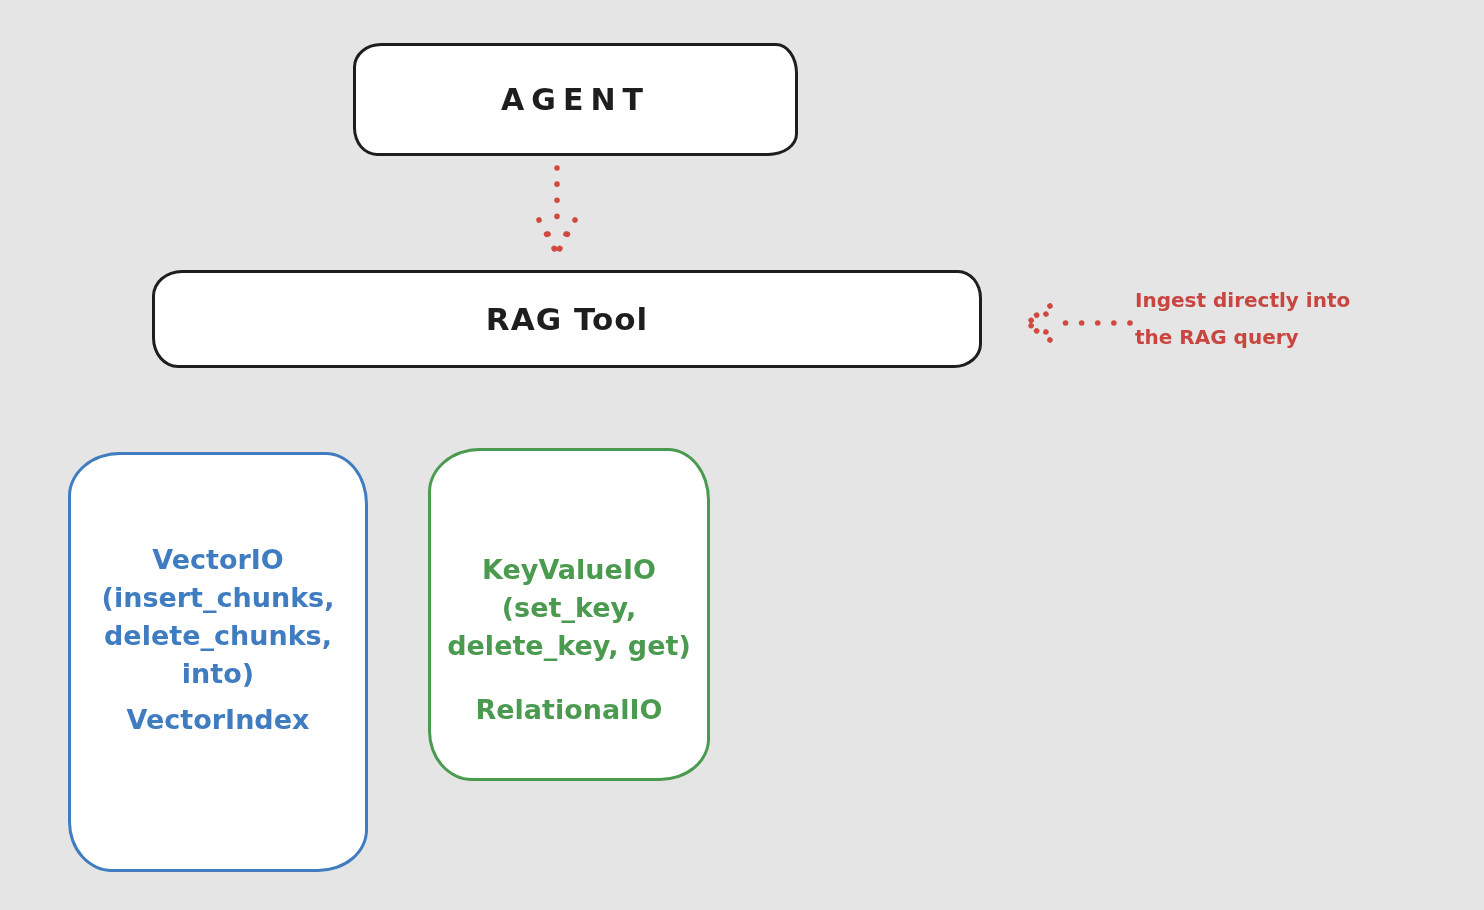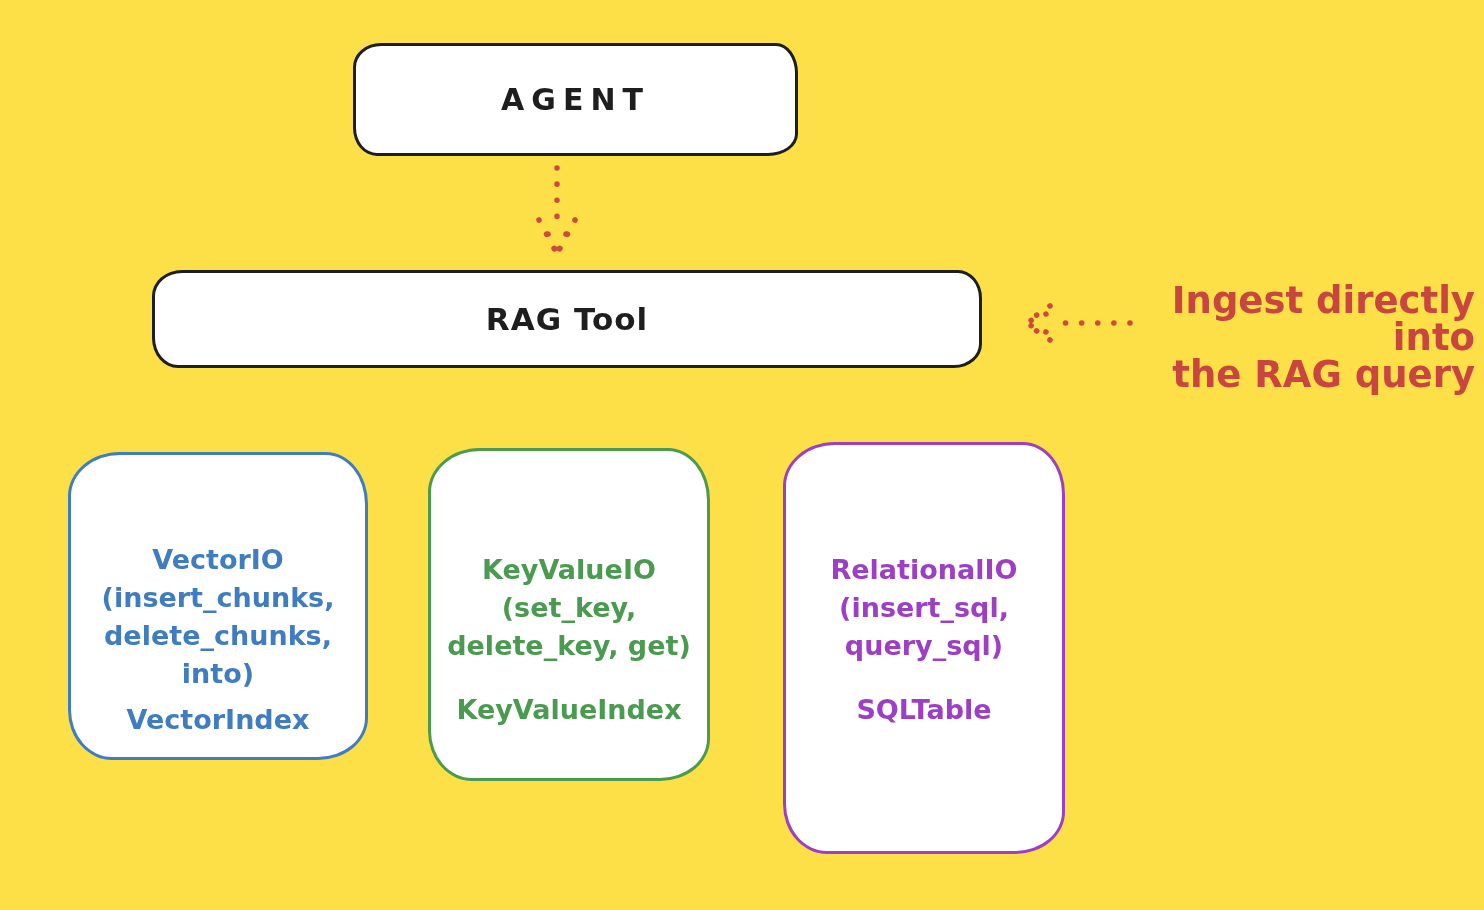--- a/index.html
+++ b/index.html
@@ -1,21 +1,21 @@
 <!DOCTYPE html>
 <html><head>
 <meta charset="utf-8">
 <style>
   * { box-sizing: border-box; margin: 0; padding: 0; }
   html, body { background: #ffffff; }
   .canvas {
     position: relative;
     width: 1484px;
     height: 910px;
-    background: #fde047;
+    background: #e5e5e5;
     font-family: "DejaVu Sans", sans-serif;
     overflow: hidden;
   }
   .node {
     position: absolute;
     background: #ffffff;
     border: 3.5px solid #1e1e1e;
     display: flex;
     align-items: center;
     justify-content: center;
@@ -37,38 +37,38 @@
     background: #ffffff;
     border-style: solid;
     border-width: 3.5px;
     border-radius: 52px 42px 50px 44px / 44px 52px 42px 50px;
     text-align: center;
     font-weight: 600;
   }
   .backend .lines { font-size: 27px; line-height: 38px; }
   .backend .index-label { font-size: 27px; line-height: 38px; margin-top: 26px; }
   .backend-blue {
-    left: 68px; top: 452px; width: 300px; height: 308px;
+    left: 68px; top: 452px; width: 300px; height: 420px;
     color: #3f7cc0; border-color: #3f7cc0; padding-top: 86px;
   }
   .backend-blue .index-label { margin-top: 8px; }
   .backend-green {
     left: 428px; top: 448px; width: 282px; height: 333px;
     color: #4a9a4f; border-color: #4a9a4f; padding-top: 100px;
   }
   .backend-purple {
     left: 783px; top: 442px; width: 282px; height: 412px;
     color: #9d3fc4; border-color: #9d3fc4; padding-top: 106px;
   }
   .annotation {
     position: absolute;
     left: 1135px; top: 282px; width: 340px;
-    text-align: right;
+    text-align: left;
     color: #c94540;
-    font-size: 37px;
+    font-size: 20px;
     line-height: 37px;
     font-weight: 700;
   }
   .arrow { position: absolute; }
   .arrow-down { left: 527px; top: 162px; }
   .arrow-left { left: 1012px; top: 300px; }
   .arrow path, .arrow line {
     fill: none;
     stroke: #d0493f;
     stroke-width: 5.5;
@@ -119,25 +119,17 @@
     </div>
     <div class="index-label">VectorIndex</div>
   </div>
 
   <div class="backend backend-green">
     <div class="lines">
       <div>KeyValueIO</div>
       <div>(set_key,</div>
       <div>delete_key, get)</div>
     </div>
-    <div class="index-label">KeyValueIndex</div>
+    <div class="index-label">RelationalIO</div>
   </div>
 
-  <div class="backend backend-purple">
-    <div class="lines">
-      <div>RelationalIO</div>
-      <div>(insert_sql,</div>
-      <div>query_sql)</div>
-    </div>
-    <div class="index-label">SQLTable</div>
-  </div>
 
 </div>
 
 </body></html>

